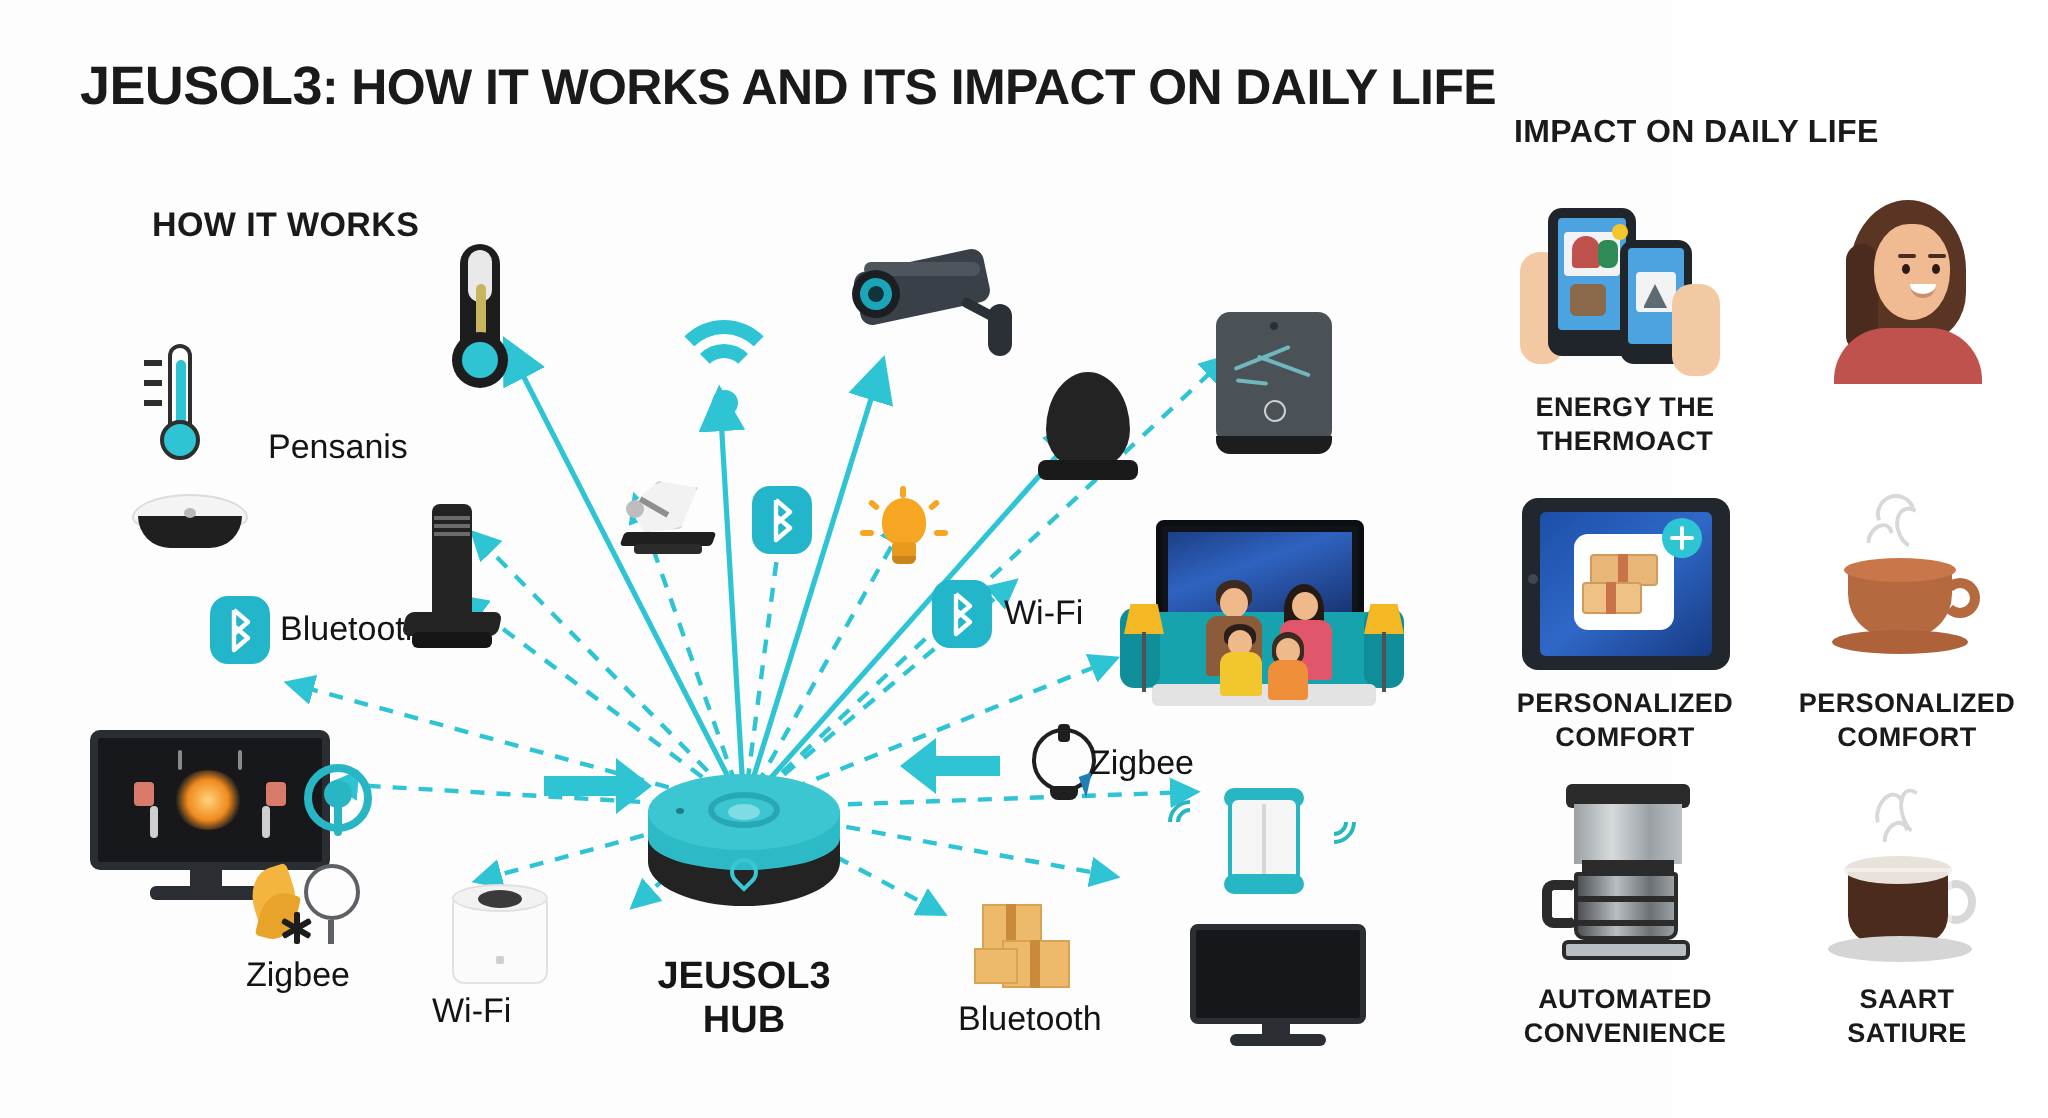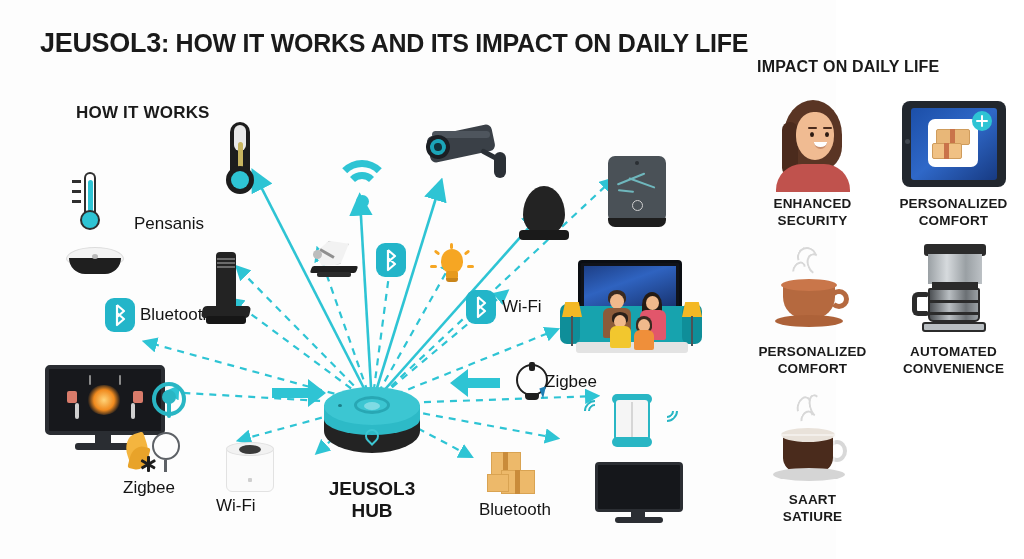--- a/index.html
+++ b/index.html
@@ -944,37 +944,56 @@
         <div class="mic"></div>
         <div class="logo"></div>
     </div>
   </div>
   <div class="hub-label" style="left:312px; top:478px; width:120px;">JEUSOL3
 HUB</div>
 
   <div id="impact-panel">
     <div class="impact-grid">
 
+      <div class="impact-cell">
+        <div class="impact-art">
+          <div class="phones">
+            <div class="hand" style="left:2px;top:28px;width:22px;height:56px;"></div>
+            <div class="ph" style="left:16px;top:6px;width:44px;height:74px;"></div>
+            <div class="phscr" style="left:21px;top:11px;width:34px;height:56px;"></div>
+            <div class="phscr" style="left:24px;top:18px;width:28px;height:22px;background:#f1f3f5;"></div>
+            <div class="phscr" style="left:28px;top:20px;width:14px;height:16px;background:#c0524d;border-radius:7px 7px 2px 2px;"></div>
+            <div class="phscr" style="left:41px;top:22px;width:10px;height:14px;background:#2e8b57;border-radius:4px;"></div>
+            <div class="phscr" style="left:27px;top:44px;width:18px;height:16px;background:#8a6a4b;border-radius:3px;"></div>
+            <div class="phscr" style="left:48px;top:14px;width:8px;height:8px;background:#f2c72e;border-radius:50%;"></div>
+            <div class="ph" style="left:52px;top:22px;width:36px;height:62px;"></div>
+            <div class="phscr" style="left:56px;top:26px;width:28px;height:48px;"></div>
+            <div class="phscr" style="left:60px;top:38px;width:20px;height:20px;background:#f1f3f5;"></div>
+            <div class="phscr" style="left:64px;top:44px;width:12px;height:12px;background:#5f6b73;clip-path:polygon(50% 0,100% 100%,0 100%);border-radius:0;"></div>
+            <div class="hand" style="left:78px;top:44px;width:24px;height:46px;"></div>
+          </div>
+        </div>
+        <div class="impact-label">ENERGY THE
+THERMOACT</div>
+      </div>
 
       <div class="impact-cell">
         <div class="impact-art">
           <div class="woman">
             <div class="hair2"></div>
             <div class="hairside"></div>
             <div class="face"></div>
             <div class="eye" style="left:40px;top:34px;"></div>
             <div class="eye" style="left:55px;top:34px;"></div>
             <div class="brow" style="left:38px;top:29px;"></div>
             <div class="brow" style="left:53px;top:29px;"></div>
             <div class="smile"></div>
             <div class="body2"></div>
           </div>
         </div>
-        <div class="impact-label">ENHANCED
-SECURITY</div>
       </div>
 
       <div class="impact-cell">
         <div class="impact-art">
           <div class="tabletpkg">
             <div class="tb"></div>
               <div class="tscr"></div>
               <div class="hb"></div>
             <div class="card"></div>
             <div class="plus"></div>

